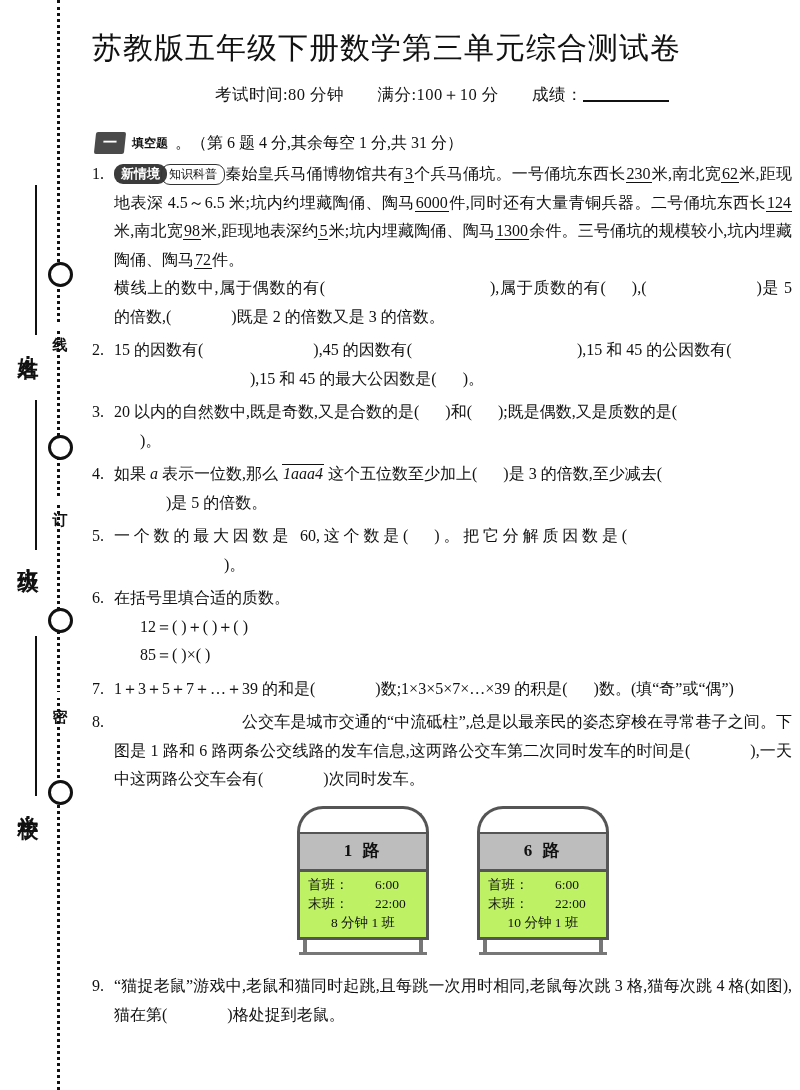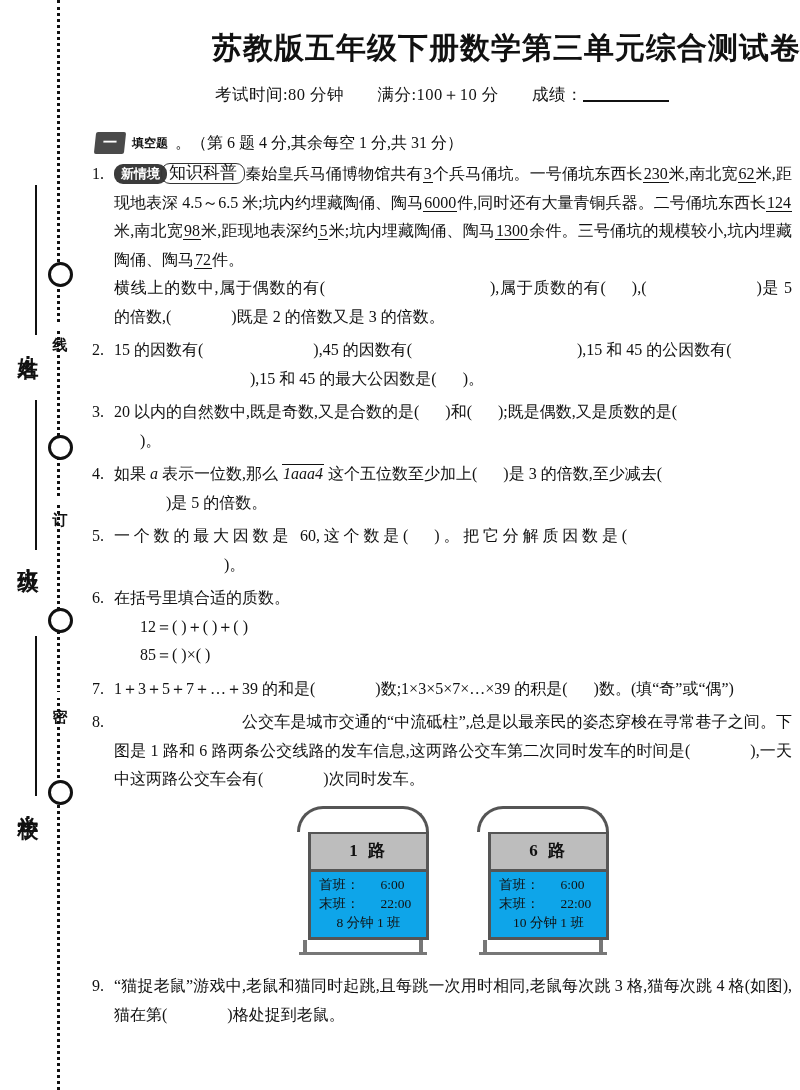--- a/index.html
+++ b/index.html
@@ -18,22 +18,22 @@
         border-radius:50%;background:#fff;}
   .vtext{position:absolute;left:14px;writing-mode:vertical-rl;text-orientation:upright;
          font-weight:bold;font-size:21px;letter-spacing:2px;
          font-family:"Liberation Sans","DejaVu Sans",sans-serif;white-space:nowrap;}
   .vrule{position:absolute;left:35px;width:0;border-left:2px solid #111;}
   .vmark{position:absolute;left:50px;writing-mode:vertical-rl;text-orientation:upright;
          font-weight:bold;font-size:15px;background:#fff;padding:3px 0;
          font-family:"Liberation Sans","DejaVu Sans",sans-serif;}
 
   
-  .title{position:absolute;left:101px;top:28px;width:700px;text-align:right;
-         font-size:30px;font-weight:bold;letter-spacing:1px;
+  .title{position:absolute;left:92px;top:28px;width:700px;text-align:left;
+         font-size:30px;font-weight:normal;letter-spacing:1px;
          font-family:"Liberation Serif","DejaVu Serif",serif;}
   .subline{position:absolute;left:92px;top:84px;width:700px;text-align:center;
            font-size:16.5px;letter-spacing:.5px;}
   .subline .gap{display:inline-block;width:24px;}
   .scoreline{display:inline-block;border-bottom:2px solid #111;width:86px;
              height:16px;vertical-align:-2px;}
 
   
   .content{position:absolute;left:92px;top:132px;width:700px;}
   .sec{display:flex;align-items:center;gap:7px;margin:0 0 6px 3px;}
@@ -49,33 +49,33 @@
   .u{border-bottom:1.6px solid #111;padding:0 1px;}
   .ovl{border-top:1.6px solid #111;padding:0 1px;font-style:italic;}
   .it{font-style:italic;}
   .blank-sm{display:inline-block;width:26px;}
   .blank-md{display:inline-block;width:60px;}
   .blank-lg{display:inline-block;width:110px;}
   .blank-xl{display:inline-block;width:165px;}
   .tag-new{display:inline-block;background:#3b3b3b;color:#fff;font-weight:bold;
     font-size:13px;line-height:15px;padding:2px 7px 3px;border-radius:9px;
     vertical-align:1px;font-family:"Liberation Sans","DejaVu Sans",sans-serif;}
-  .tag-kn{display:inline-block;border:1.4px solid #333;color:#111;font-size:17px;
+  .tag-kn{display:inline-block;border:1.4px solid #333;color:#111;font-size:12px;
     line-height:14px;padding:2px 7px 3px;border-radius:9px;margin-left:-6px;
     vertical-align:1px;font-family:"Liberation Sans","DejaVu Sans",sans-serif;}
   .q6row{display:flex;gap:0;}
   .q6row .cell1{width:300px;}
   .spacer-tag{display:inline-block;width:128px;}
 
   
   .signs{display:flex;justify-content:center;gap:48px;margin-top:12px;}
   .sign{width:132px;}
   .sign-arch{height:26px;border:3px solid #555;border-bottom:none;
              border-radius:62px 62px 0 0;box-sizing:border-box;background:#fff;}
-  .sign-board{border:3px solid #555;border-top:2px solid #555;box-sizing:border-box;background:#0ea5e9;margin-left:11px;}
+  .sign-board{border:3px solid #555;border-top:2px solid #555;box-sizing:border-box;background:#bef264;}
   .sign-head{background:#bdbdbd;border-bottom:3px solid #555;text-align:center;
              font-size:17px;font-weight:bold;padding:3px 0 4px;letter-spacing:3px;}
   .sign-rows{padding:3px 0 5px;text-align:center;font-size:13.5px;line-height:19px;}
   .sign-rows .r{display:flex;justify-content:center;gap:16px;}
   .sign-rows .lbl{width:52px;text-align:left;padding-left:8px;}
   .sign-rows .val{width:52px;text-align:left;}
   .sign-legs{position:relative;height:16px;}
   .sign-legs .l{position:absolute;top:0;width:4px;height:12px;background:#777;}
   .sign-base{height:3px;background:#777;margin:0 2px;}
 </style>

